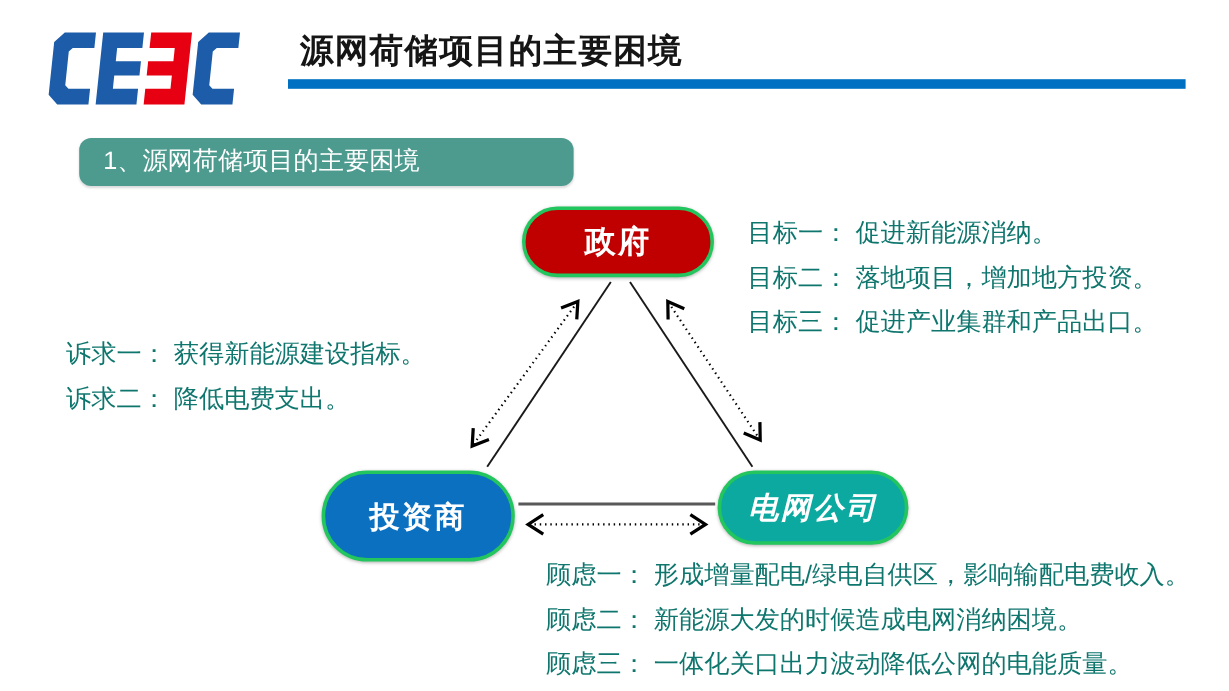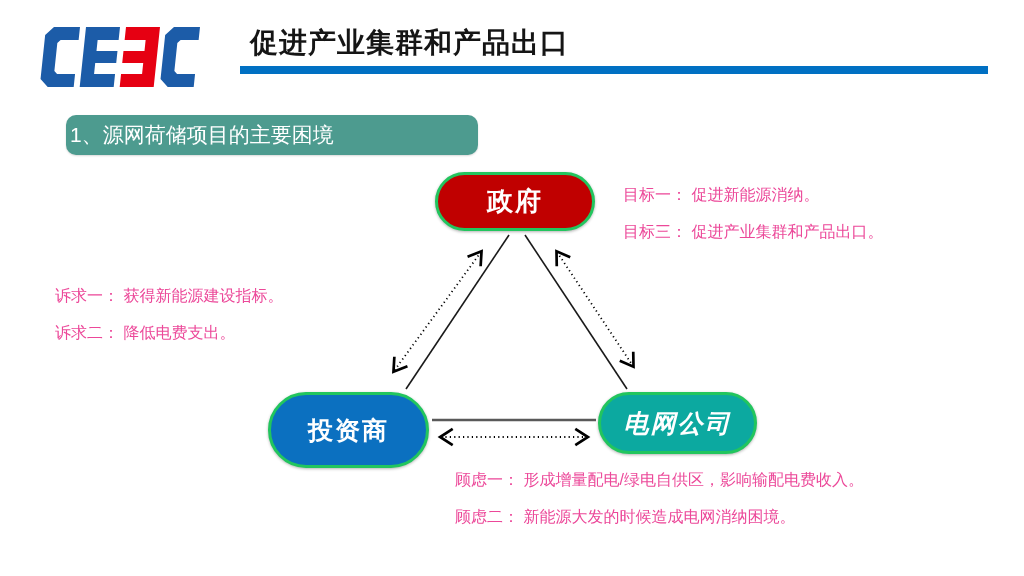--- a/index.html
+++ b/index.html
@@ -13,56 +13,56 @@
   .slide-title{
     left:250px;top:24px;font-size:28px;font-weight:bold;color:#151515;
     letter-spacing:1px;white-space:nowrap;
   }
   .title-rule{left:240px;top:66px;width:748px;height:8px;background:#0070C3;}
   .logo-svg{left:38px;top:26px;}
   
   .section-pill{
     left:66px;top:115px;width:412px;height:40px;box-sizing:border-box;
     background:#4D9B8F;border-radius:10px;color:#ffffff;font-size:21px;
-    line-height:40px;padding-left:4px;white-space:nowrap;
+    line-height:40px;padding-left:20px;white-space:nowrap;
     box-shadow:0 1px 2px rgba(0,0,0,.15);
   }
   
   .connector-layer{left:0;top:0;}
   
   .node{
     border-radius:999px;border:3px solid #22c55e;color:#fff;font-weight:bold;
     display:flex;align-items:center;justify-content:center;box-sizing:border-box;
     box-shadow:0 1px 3px rgba(0,0,0,.3);white-space:nowrap;letter-spacing:2px;
   }
   .node-government{left:435px;top:172px;width:160px;height:59px;background:#C00000;font-size:26px;}
   .node-investor{left:268px;top:392px;width:161px;height:76px;background:#0B70C0;font-size:25px;}
   .node-grid{left:598px;top:392px;width:159px;height:62px;background:#0CA9A0;font-size:25px;font-style:italic;}
   
-  .tblock{font-size:16px;line-height:37px;color:#ec4899;white-space:nowrap;}
+  .tblock{font-size:21px;line-height:37px;color:#0f766e;white-space:nowrap;}
   .tblock-goals{left:623px;top:176px;}
   .tblock-demands{left:55px;top:277px;}
   .tblock-concerns{left:455px;top:461px;}
   .sr-only{position:absolute;width:1px;height:1px;overflow:hidden;clip:rect(0 0 0 0);}
 </style>
 </head>
 <body>
 
 <svg class="abs logo-svg" width="164" height="62" viewBox="0 0 164 62">
   <title>CEEC</title>
   <g transform="translate(8,1) skewX(-6)">
     <polygon fill="#1C5CA8" points="34,0 8,0 0,8 0,52 8,60 34,60 34,47 16,47 13,44 13,16 16,13 34,13"></polygon>
     <polygon fill="#1C5CA8" transform="translate(40,0)" points="34,0 0,0 0,60 34,60 34,47 13,47 13,36 34,36 34,24 13,24 13,13 34,13"></polygon>
     <polygon fill="#E60012" transform="translate(80,0)" points="0,0 34,0 34,60 0,60 0,47 21,47 21,36 0,36 0,24 21,24 21,13 0,13"></polygon>
     <polygon fill="#1C5CA8" transform="translate(120,0)" points="34,0 8,0 0,8 0,52 8,60 34,60 34,47 16,47 13,44 13,16 16,13 34,13"></polygon>
   </g>
 </svg>
 <span class="sr-only">CEEC</span>
 
-<div class="abs slide-title">促进产业集群和产品出口</div>
+<div class="abs slide-title">源网荷储项目的主要困境</div>
 <div class="abs title-rule"></div>
 
 <div class="abs section-pill">1、源网荷储项目的主要困境</div>
 
 <svg class="abs connector-layer" width="1024" height="576" viewBox="0 0 1024 576">
   <defs>
     <marker id="ao" markerWidth="12" markerHeight="12" viewBox="-9 -6 12 12" refX="-0.5" refY="0" orient="auto-start-reverse">
       <path d="M-7,-4.5 L0,0 L-7,4.5" fill="none" stroke="#000" stroke-width="1.5"></path>
     </marker>
   </defs>
@@ -79,24 +79,26 @@
 </div>
 <div class="abs node node-investor">
   <span>投资商</span>
 </div>
 <div class="abs node node-grid">
   <span>电网公司</span>
 </div>
 
 <div class="abs tblock tblock-goals">
   <div>目标一： 促进新能源消纳。</div>
+  <div>目标二： 落地项目，增加地方投资。</div>
   <div>目标三： 促进产业集群和产品出口。</div>
 </div>
 
 <div class="abs tblock tblock-demands">
   <div>诉求一： 获得新能源建设指标。</div>
   <div>诉求二： 降低电费支出。</div>
 </div>
 
 <div class="abs tblock tblock-concerns">
   <div>顾虑一： 形成增量配电/绿电自供区，影响输配电费收入。</div>
   <div>顾虑二： 新能源大发的时候造成电网消纳困境。</div>
+  <div>顾虑三： 一体化关口出力波动降低公网的电能质量。</div>
 </div>
 
 </body></html>

